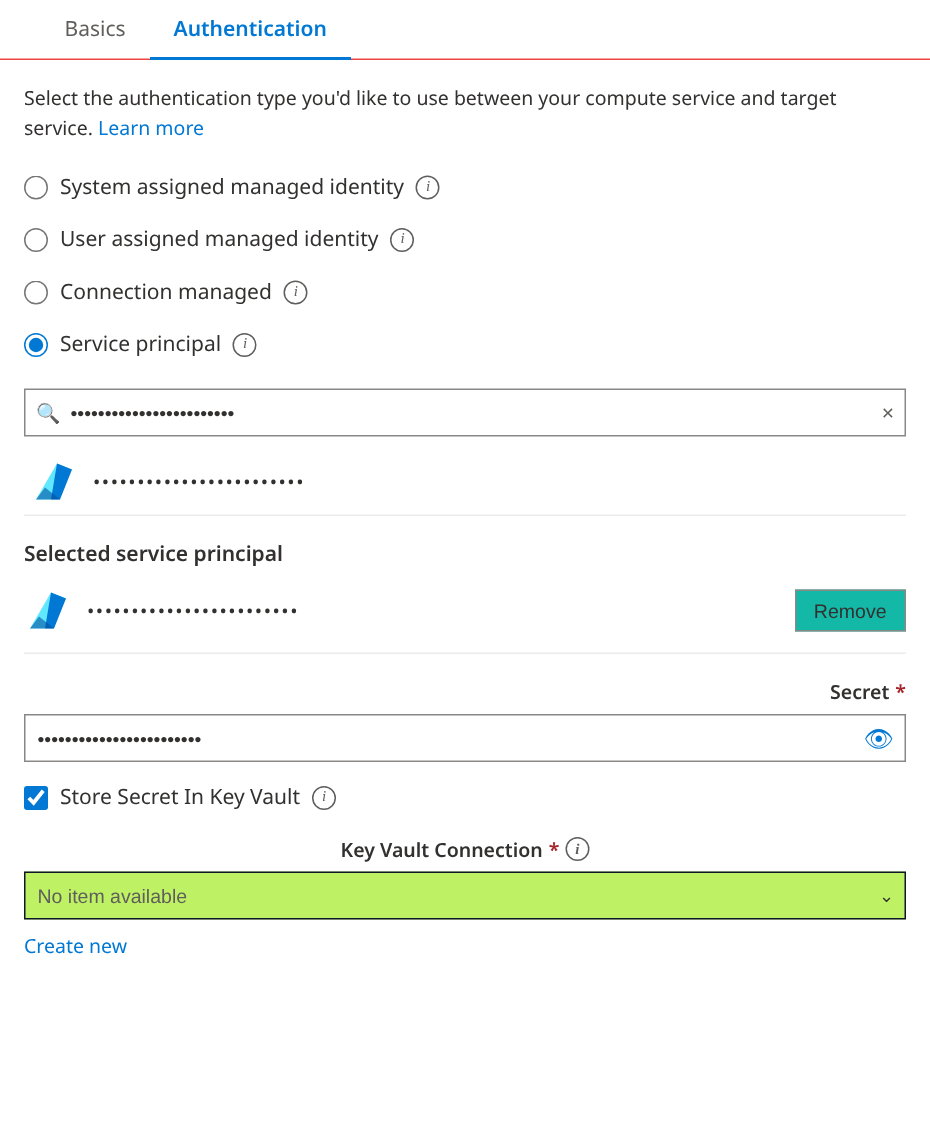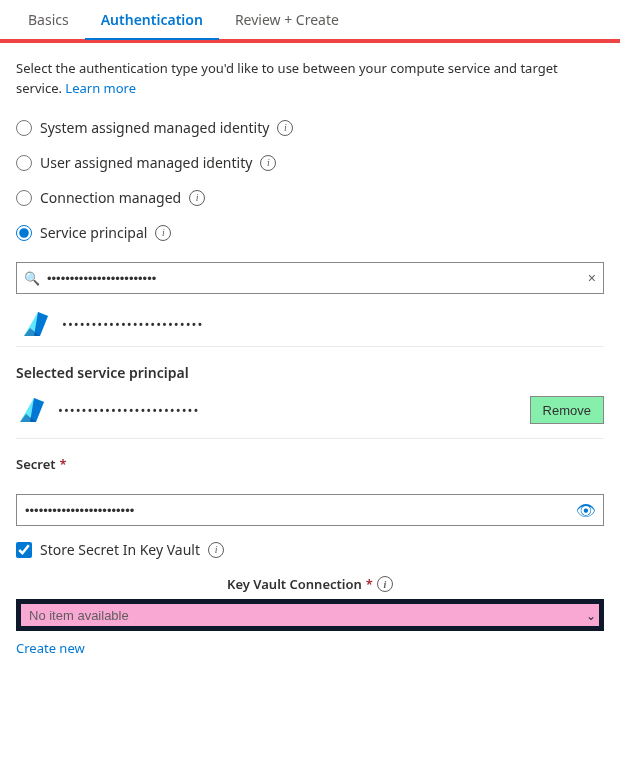--- a/index.html
+++ b/index.html
@@ -9,22 +9,22 @@
       color: #323130;
       background: #fff;
       width: 620px;
       min-height: 763px;
       overflow-x: hidden;
     }
 
     
     .tabs {
       display: flex;
-      border-bottom: 4px solid #ef4444;
-      padding: 0 12px;
+      border-bottom: 1px solid #ef4444;
+      padding: 0 27px;
     }
     .tab {
       padding: 10px 16px;
       cursor: pointer;
       color: #605e5c;
       font-size: 14px;
       position: relative;
       white-space: nowrap;
     }
     .tab.active {
@@ -172,38 +172,39 @@
     }
     .selected-item-info {
       flex: 1;
       display: flex;
       align-items: center;
       gap: 10px;
     }
     .remove-btn {
       padding: 4px 12px;
       border: 1px solid #8a8886;
-      background: #86efac;
+      background: #14b8a6;
       color: #323130;
       font-size: 13px;
       cursor: pointer;
       height: 28px;
     }
 
     
     .field-group {
       margin-top: 16px;
     }
     .field-label {
       font-size: 13px;
       font-weight: 600;
-      margin-bottom: 21px;
+      margin-bottom: 6px;
       display: flex;
       align-items: center;
       gap: 4px;
+      justify-content: flex-end;
     }
     .required-star {
       color: #a4262c;
       font-size: 13px;
     }
     .field-input-container {
       position: relative;
     }
     .field-input {
       width: 100%;
@@ -255,25 +256,25 @@
       align-items: center;
       gap: 4px;
       justify-content: center;
     }
     .select-container {
       position: relative;
     }
     .select-input {
       width: 100%;
       height: 32px;
-      border: 5px solid #0f172a;
+      border: 1px solid #0f172a;
       padding: 0 36px 0 8px;
       font-size: 13px;
       color: #605e5c;
-      background: #f9a8d4;
+      background: #bef264;
       appearance: none;
       -webkit-appearance: none;
       outline: none;
       cursor: pointer;
     }
     .chevron-down {
       position: absolute;
       right: 8px;
       top: 50%;
       transform: translateY(-50%);
@@ -290,21 +291,20 @@
       text-decoration: none;
       cursor: pointer;
     }
   </style>
 </head>
 <body>
 
 <nav class="tabs">
   <div class="tab">Basics</div>
   <div class="tab active">Authentication</div>
-  <div class="tab">Review + Create</div>
 </nav>
 
 <div class="content">
 
   
   <p class="description">
     <span>Select the authentication type you'd like to use between your compute service and target service.</span>
     <a href="#">Learn more</a>
   </p>
 

